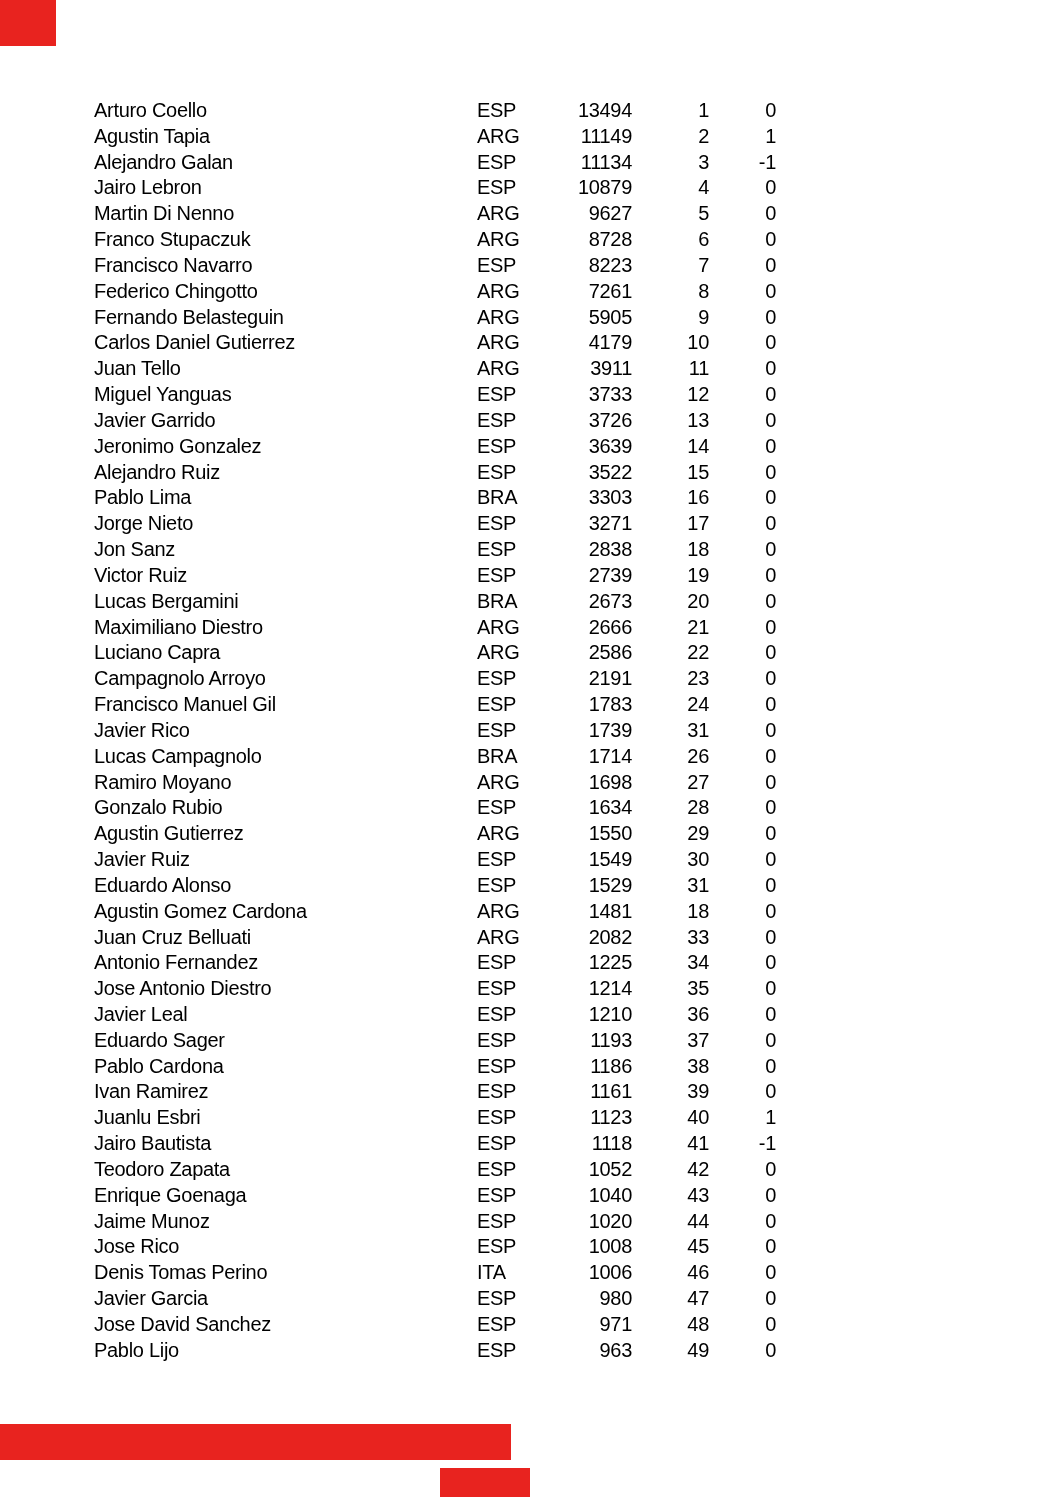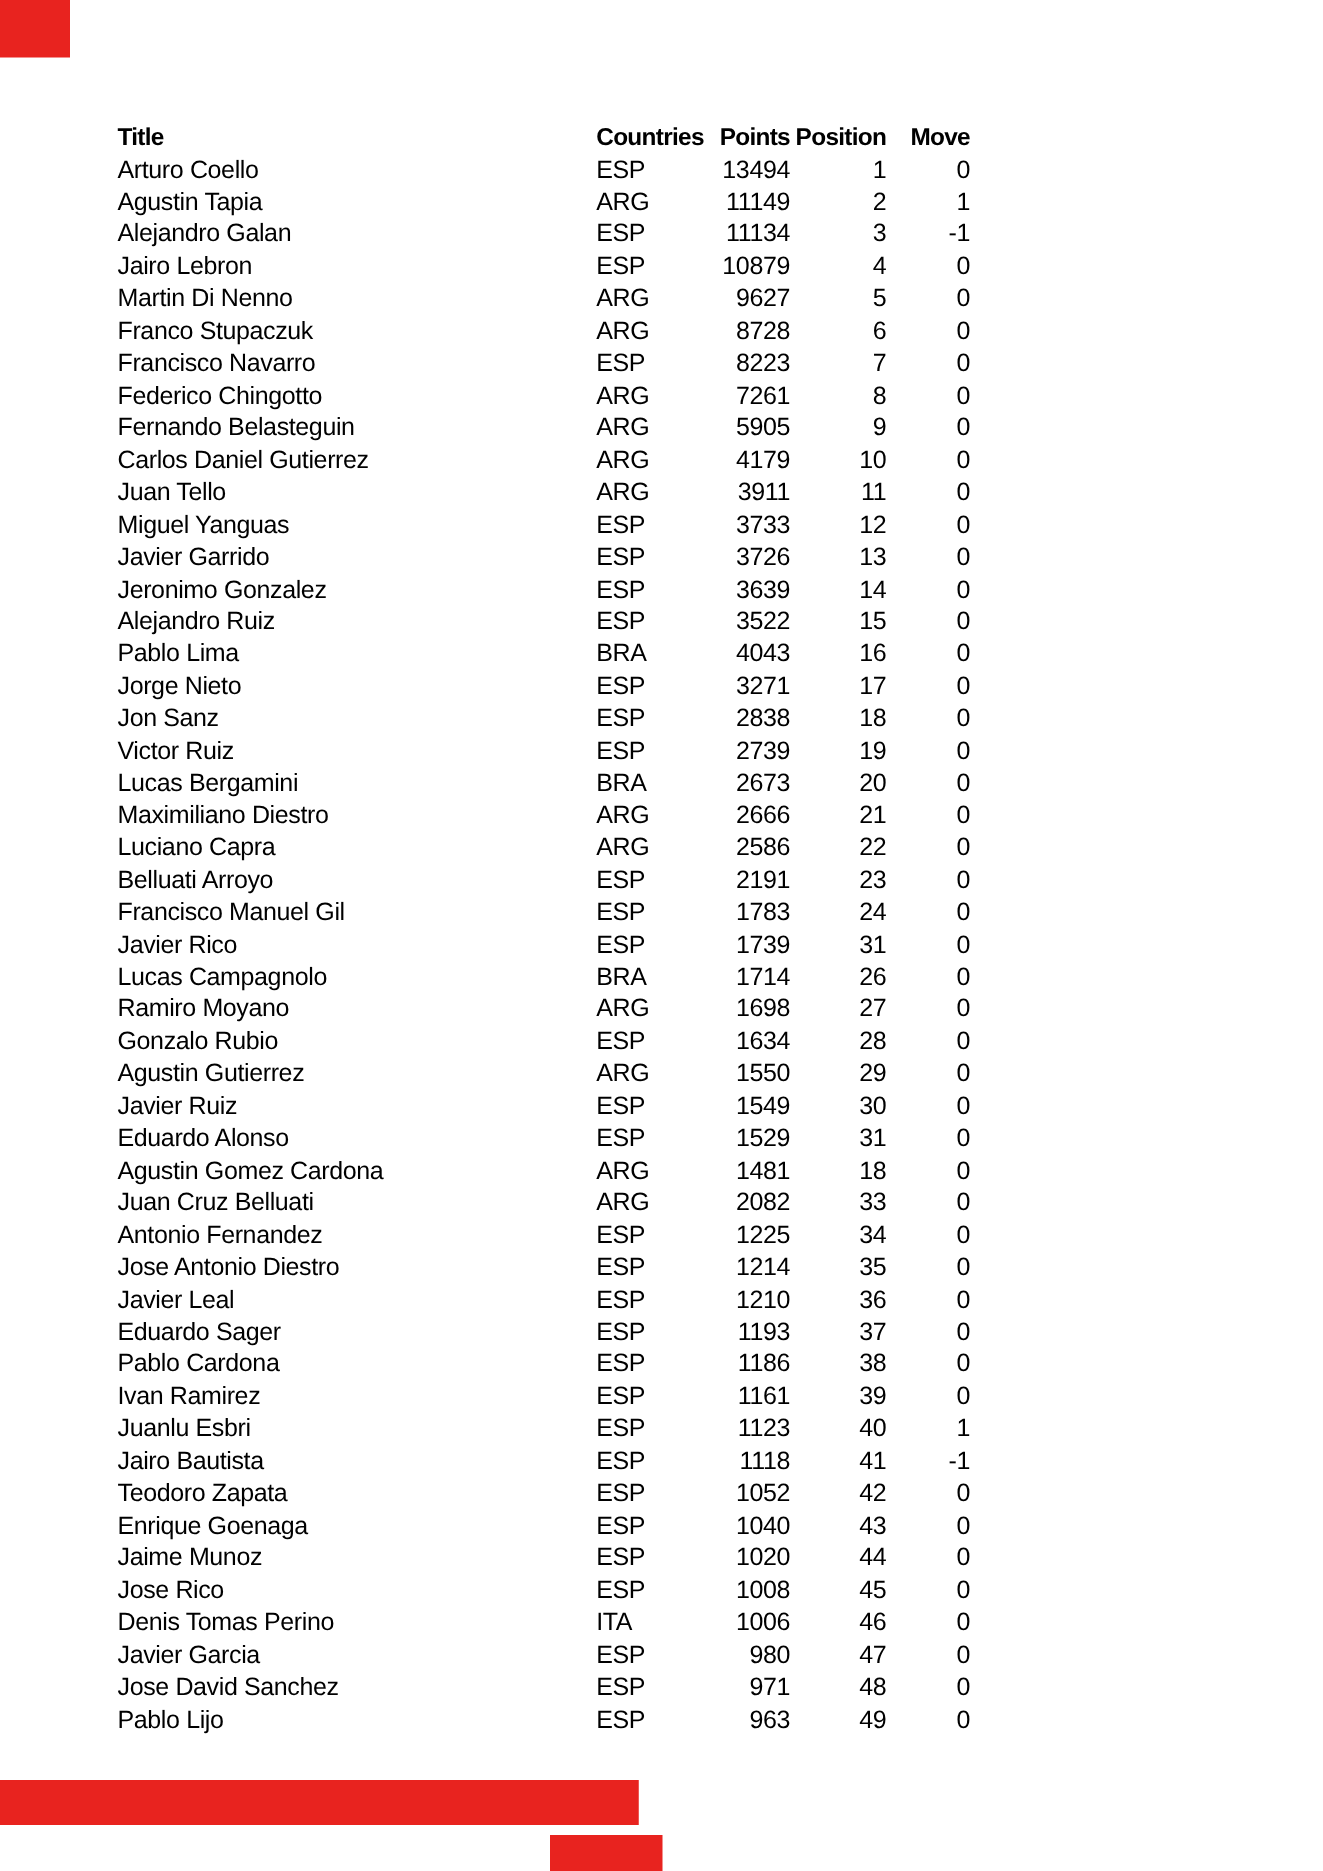--- a/index.html
+++ b/index.html
@@ -49,27 +49,20 @@
   .red-sm  { left: 440px; top: 1468px; width: 90px;  height: 29px; }
 </style>
 </head>
 <body>
 
 <div class="red-block red-tl"></div>
 <div class="red-block red-bar"></div>
 <div class="red-block red-sm"></div>
 
 <div class="table">
-  <div class="row header">
-    <span class="cell c-title">Title</span>
-    <span class="cell c-country">Countries</span>
-    <span class="cell c-points">Points</span>
-    <span class="cell c-position">Position</span>
-    <span class="cell c-move">Move</span>
-  </div>
   <div id="rows-host">
       <div class="row">
         <span class="cell c-title">Arturo Coello</span>
         <span class="cell c-country">ESP</span>
         <span class="cell c-points">13494</span>
         <span class="cell c-position">1</span>
         <span class="cell c-move">0</span>
       </div>
       <div class="row">
         <span class="cell c-title">Agustin Tapia</span>
@@ -165,21 +158,21 @@
       <div class="row">
         <span class="cell c-title">Alejandro Ruiz</span>
         <span class="cell c-country">ESP</span>
         <span class="cell c-points">3522</span>
         <span class="cell c-position">15</span>
         <span class="cell c-move">0</span>
       </div>
       <div class="row">
         <span class="cell c-title">Pablo Lima</span>
         <span class="cell c-country">BRA</span>
-        <span class="cell c-points">4043</span>
+        <span class="cell c-points">3303</span>
         <span class="cell c-position">16</span>
         <span class="cell c-move">0</span>
       </div>
       <div class="row">
         <span class="cell c-title">Jorge Nieto</span>
         <span class="cell c-country">ESP</span>
         <span class="cell c-points">3271</span>
         <span class="cell c-position">17</span>
         <span class="cell c-move">0</span>
       </div>
@@ -212,21 +205,21 @@
         <span class="cell c-move">0</span>
       </div>
       <div class="row">
         <span class="cell c-title">Luciano Capra</span>
         <span class="cell c-country">ARG</span>
         <span class="cell c-points">2586</span>
         <span class="cell c-position">22</span>
         <span class="cell c-move">0</span>
       </div>
       <div class="row">
-        <span class="cell c-title">Belluati Arroyo</span>
+        <span class="cell c-title">Campagnolo Arroyo</span>
         <span class="cell c-country">ESP</span>
         <span class="cell c-points">2191</span>
         <span class="cell c-position">23</span>
         <span class="cell c-move">0</span>
       </div>
       <div class="row">
         <span class="cell c-title">Francisco Manuel Gil</span>
         <span class="cell c-country">ESP</span>
         <span class="cell c-points">1783</span>
         <span class="cell c-position">24</span>

